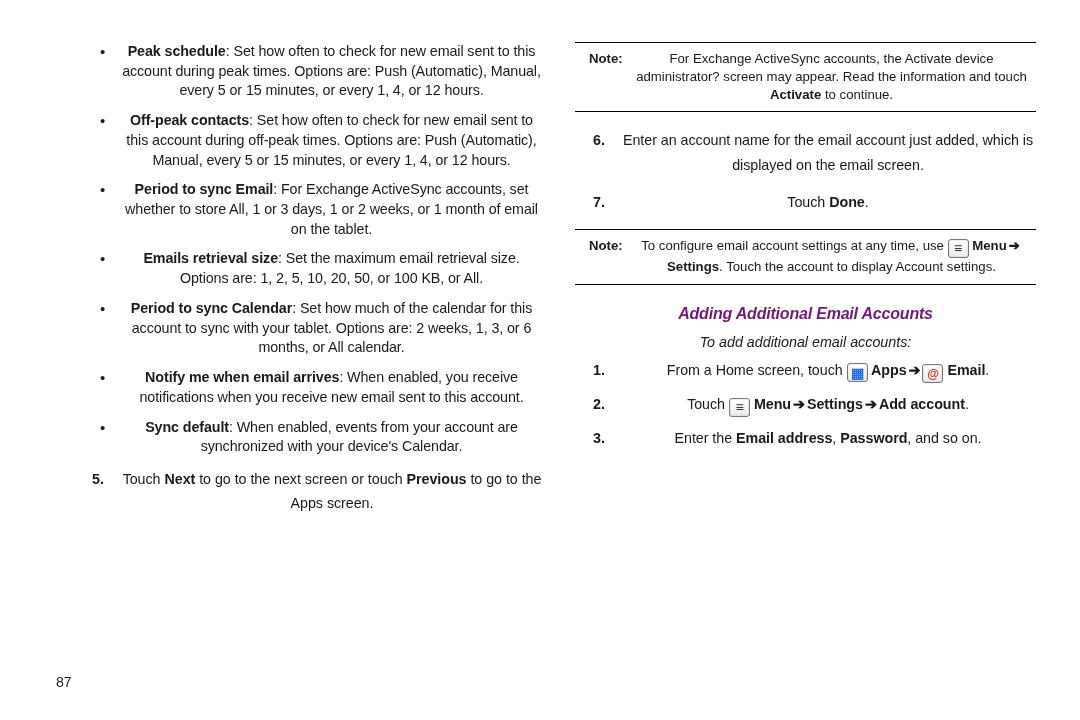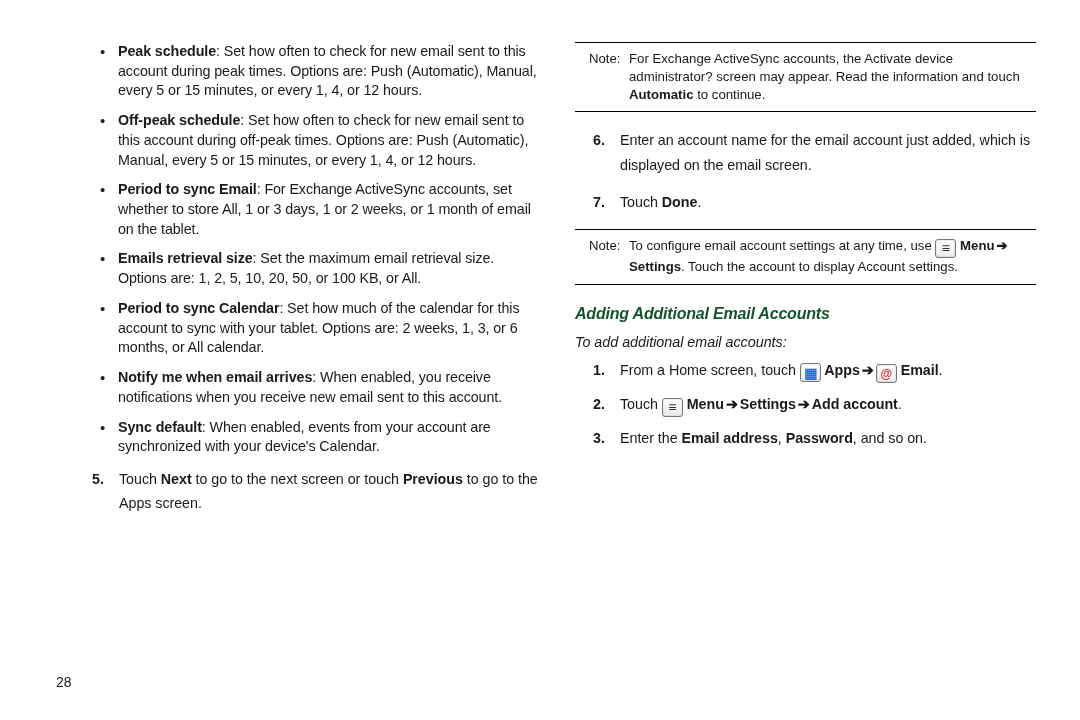--- a/index.html
+++ b/index.html
@@ -13,20 +13,21 @@
   }
   .page {
     display: flex;
     padding: 42px 30px 20px 30px;
     gap: 30px;
     box-sizing: border-box;
     width: 1080px;
     height: 720px;
     font-size: 14.3px;
     line-height: 1.38;
+    text-align: center;
   }
   .col {
     flex: 1 1 50%;
   }
   .col-left  { padding-left: 54px; }
   .col-right { padding-right: 14px; }
   .bullets, .numlist {
     padding: 0;
     margin: 0;
     list-style: none;
@@ -62,24 +63,24 @@
     border-bottom: 1.5px solid #000;
     padding: 7px 2px 8px 54px;
     margin: 0 0 16px 0;
     position: relative;
     font-size: 13.2px;
     line-height: 1.35;
   }
   .note .note-label {
     position: absolute;
     left: 14px;
-    font-weight: normal;
+    font-weight: bold;
   }
   .section-heading {
-    color: #14532d;
+    color: #701a75;
     font-weight: bold;
     font-style: italic;
     font-size: 16px;
     margin: 18px 0 8px 0;
     letter-spacing: -0.2px;
   }
   .intro {
     margin: 0 0 8px 0;
     font-style: italic;
   }
@@ -116,21 +117,21 @@
 <body>
 
 <div class="page">
 
   <div class="col col-left">
     <ul class="bullets">
       <li>
         <b>Peak schedule</b><span>: Set how often to check for new email sent to this account during peak times. Options are: Push (Automatic), Manual, every 5 or 15 minutes, or every 1, 4, or 12 hours.</span>
       </li>
       <li>
-        <b>Off-peak schedule</b><span>: Set how often to check for new email sent to this account during off-peak times. Options are: Push (Automatic), Manual, every 5 or 15 minutes, or every 1, 4, or 12 hours.</span>
+        <b>Off-peak contacts</b><span>: Set how often to check for new email sent to this account during off-peak times. Options are: Push (Automatic), Manual, every 5 or 15 minutes, or every 1, 4, or 12 hours.</span>
       </li>
       <li>
         <b>Period to sync Email</b><span>: For Exchange ActiveSync accounts, set whether to store All, 1 or 3 days, 1 or 2 weeks, or 1 month of email on the tablet.</span>
       </li>
       <li>
         <b>Emails retrieval size</b><span>: Set the maximum email retrieval size. Options are: 1, 2, 5, 10, 20, 50, or 100 KB, or All.</span>
       </li>
       <li>
         <b>Period to sync Calendar</b><span>: Set how much of the calendar for this account to sync with your tablet. Options are: 2 weeks, 1, 3, or 6 months, or All calendar.</span>
       </li>
@@ -147,21 +148,21 @@
         <span class="num">5.</span>
         <span>Touch </span><b>Next</b><span> to go to the next screen or touch </span><b>Previous</b><span> to go to the Apps screen.</span>
       </li>
     </ol>
   </div>
 
   <div class="col col-right">
 
     <div class="note">
       <span class="note-label">Note:</span>
-      <span> For Exchange ActiveSync accounts, the Activate device administrator? screen may appear. Read the information and touch </span><b>Automatic</b><span> to continue.</span>
+      <span> For Exchange ActiveSync accounts, the Activate device administrator? screen may appear. Read the information and touch </span><b>Activate</b><span> to continue.</span>
     </div>
 
     <ol class="numlist colR-numlist-indent">
       <li style="line-height:1.75;">
         <span class="num">6.</span>
         <span>Enter an account name for the email account just added, which is displayed on the email screen.</span>
       </li>
       <li style="line-height:1.75;">
         <span class="num">7.</span>
         <span>Touch </span><b>Done</b><span>.</span>
@@ -186,14 +187,14 @@
         <span>Touch </span><span class="icon menu"></span><b> Menu</b><b class="arrow"> ➔ </b><b>Settings</b><b class="arrow"> ➔ </b><b>Add account</b><span>.</span>
       </li>
       <li>
         <span class="num">3.</span>
         <span>Enter the </span><b>Email address</b><span>, </span><b>Password</b><span>, and so on.</span>
       </li>
     </ol>
 
   </div>
 
-  <div class="pagenum">28</div>
+  <div class="pagenum">87</div>
 </div>
 
 </body></html>

